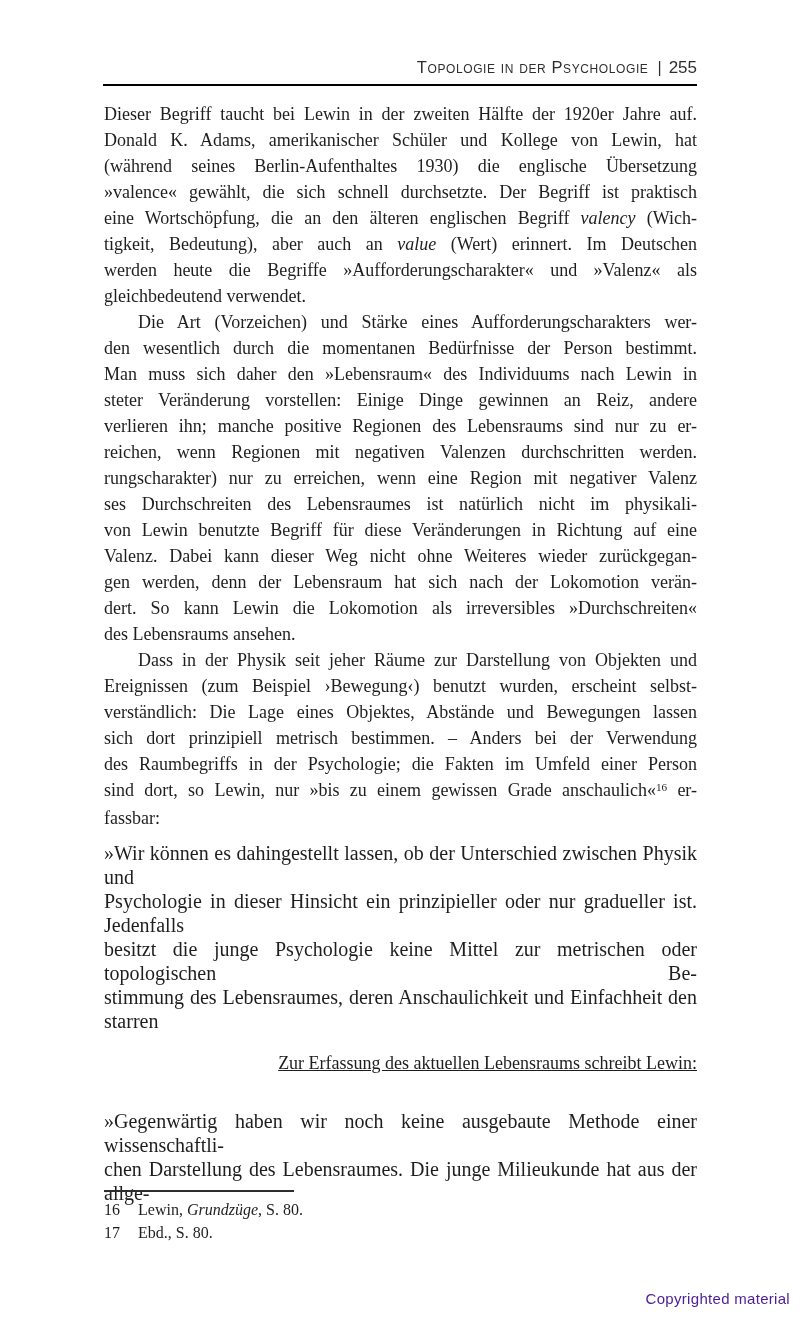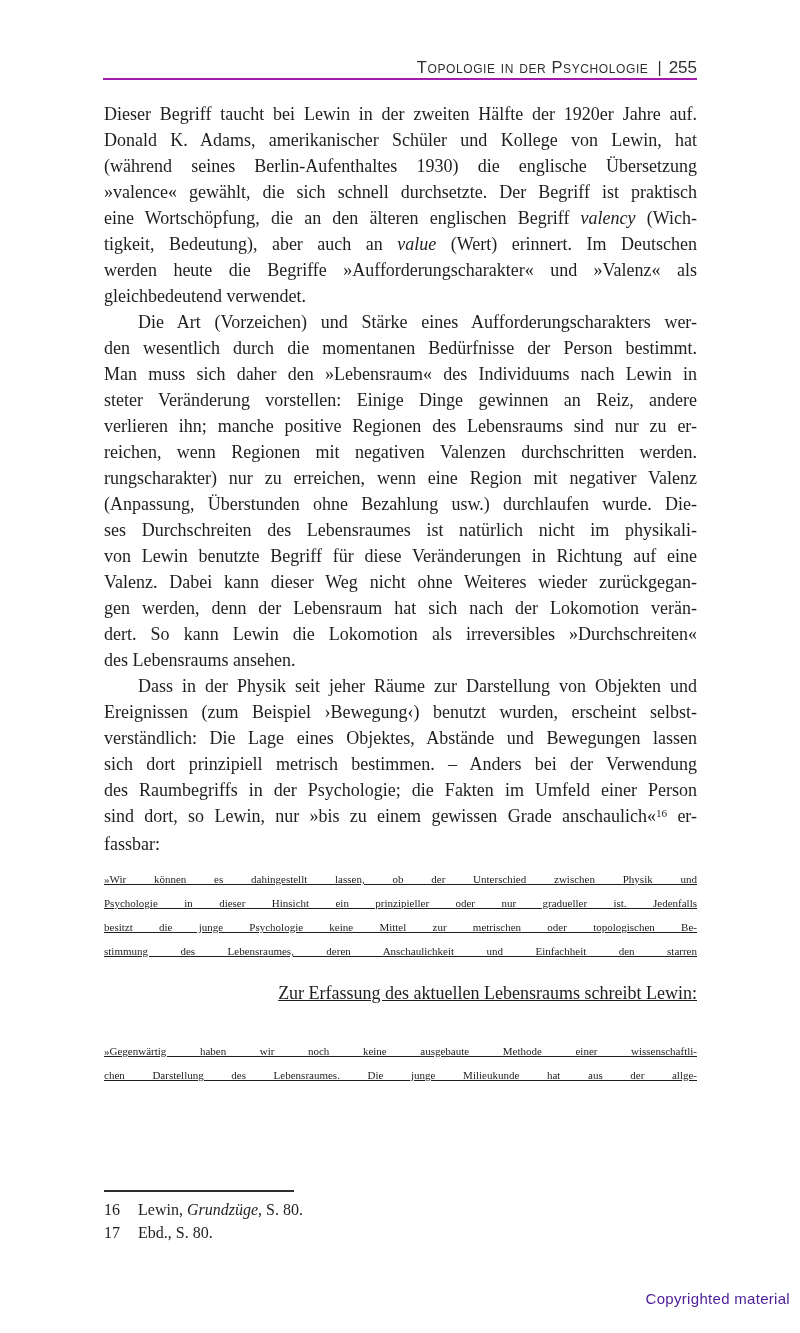--- a/index.html
+++ b/index.html
@@ -9,21 +9,22 @@
     font-family: "Liberation Serif", serif;
     color: #1e1e1e;
     overflow: hidden;
   }
   .page { position: relative; width: 800px; height: 1333px; background: #ffffff; }
 
   
   .header {
     position: absolute; left: 103px; right: 103px; top: 58px;
     text-align: right;
-    border-bottom: 2px solid #a21caf;
+    border-bottom: 2px solid #000000;
+    padding-bottom: 6px;
     font-family: "Liberation Sans", sans-serif;
     color: #2f2f2f;
     white-space: nowrap;
   }
   .running-title {
     font-variant: small-caps;
     font-size: 16.5px;
     letter-spacing: 0.6px;
   }
   .hdr-sep { font-size: 16px; margin: 0 7px 0 9px; color: #2f2f2f; }
@@ -31,21 +32,21 @@
 
   
   .textblock {
     position: absolute; left: 104px; width: 593px; top: 101px;
     font-size: 18px; line-height: 26px;
   }
   .line { text-align: justify; text-align-last: justify; }
   .line.last { text-align-last: left; }
   .para.indent .line:first-child { text-indent: 34px; }
 
-  .quote { font-size: 11px; line-height: 24px; text-decoration: underline; }
+  .quote { font-size: 20px; line-height: 24px; }
   .quote-1 { margin-top: 10px; }
   .transition { margin-top: 17px; text-align: right; text-decoration: underline; }
   .quote-2 { margin-top: 33px; }
 
   .it { font-style: italic; }
   .sup { font-size: 0.62em; position: relative; top: -0.48em; }
 
   
   .footnotes {
     position: absolute; left: 104px; top: 1190px; width: 593px;
@@ -85,21 +86,20 @@
         <div class="line last"><span>gleichbedeutend verwendet.</span></div>
       </div>
     <div class="para indent">
         <div class="line"><span>Die Art (Vorzeichen) und Stärke eines Aufforderungscharakters wer-</span></div>
         <div class="line"><span>den wesentlich durch die momentanen Bedürfnisse der Person bestimmt.</span></div>
         <div class="line"><span>Man muss sich daher den »Lebensraum« des Individuums nach Lewin in</span></div>
         <div class="line"><span>steter Veränderung vorstellen: Einige Dinge gewinnen an Reiz, andere</span></div>
         <div class="line"><span>verlieren ihn; manche positive Regionen des Lebensraums sind nur zu er-</span></div>
         <div class="line"><span>reichen, wenn Regionen mit negativen Valenzen durchschritten werden.</span></div>
         <div class="line"><span>rungscharakter) nur zu erreichen, wenn eine Region mit negativer Valenz</span></div>
-        <div class="line"><span>(Anpassung, Überstunden ohne Bezahlung usw.) durchlaufen wurde. Die-</span></div>
         <div class="line"><span>ses Durchschreiten des Lebensraumes ist natürlich nicht im physikali-</span></div>
         <div class="line"><span>von Lewin benutzte Begriff für diese Veränderungen in Richtung auf eine</span></div>
         <div class="line"><span>Valenz. Dabei kann dieser Weg nicht ohne Weiteres wieder zurückgegan-</span></div>
         <div class="line"><span>gen werden, denn der Lebensraum hat sich nach der Lokomotion verän-</span></div>
         <div class="line"><span>dert. So kann Lewin die Lokomotion als irreversibles »Durchschreiten«</span></div>
         <div class="line last"><span>des Lebensraums ansehen.</span></div>
       </div>
     <div class="para indent">
         <div class="line"><span>Dass in der Physik seit jeher Räume zur Darstellung von Objekten und</span></div>
         <div class="line"><span>Ereignissen (zum Beispiel ›Bewegung‹) benutzt wurden, erscheint selbst-</span></div>

